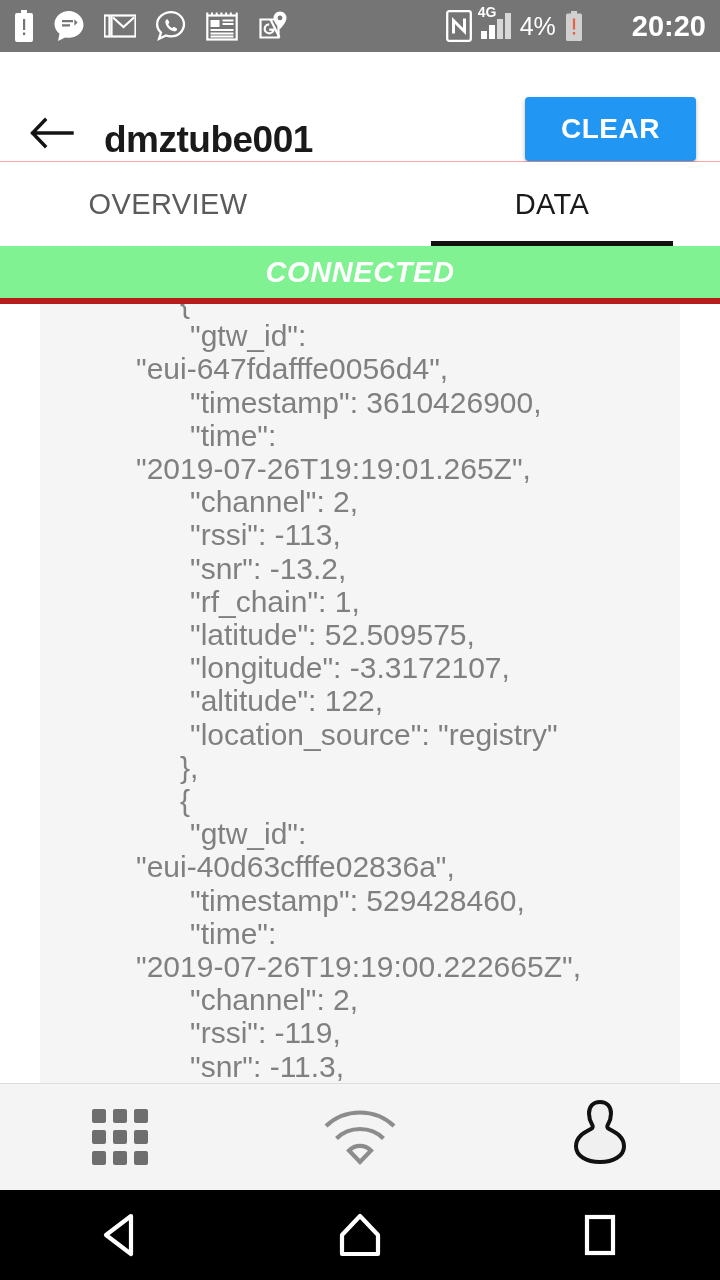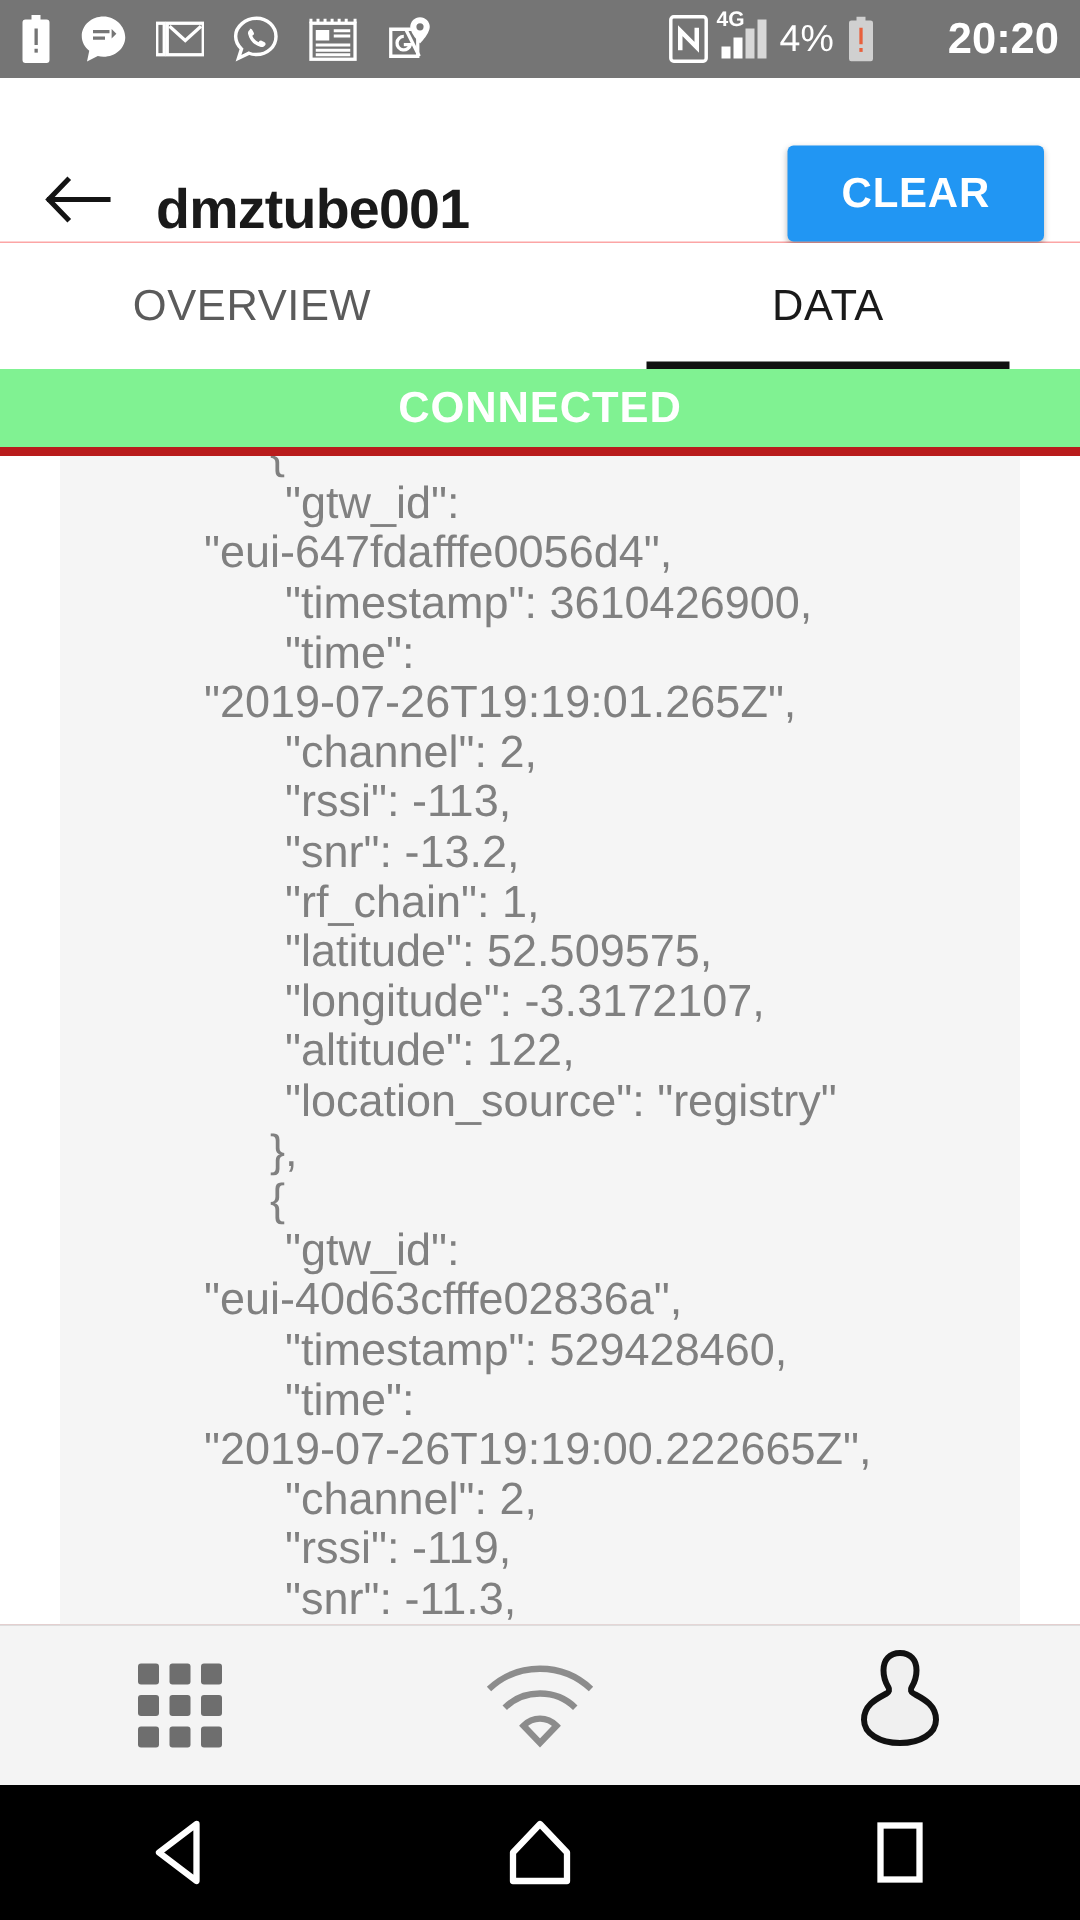--- a/index.html
+++ b/index.html
@@ -56,21 +56,21 @@
   .tab.active{ color:#1a1a1a; }
   .tab.active:after{
     content:""; position:absolute; left:14%; right:14%; bottom:0;
     height:5px; background:#111111;
   }
 
   
   .banner{
     height:52px; background:#80f292;
     display:flex; align-items:center; justify-content:center;
-    color:#ffffff; font-size:29px; font-weight:700; letter-spacing:0.6px;
+    color:#ffffff; font-size:29px; font-weight:700; letter-spacing:0.6px;font-style:italic;
   }
 
   
   .content-wrap{
     position:absolute; left:0; top:304px; right:0; bottom:197px;
     background:#ffffff; overflow:hidden;
   }
   .card{
     position:absolute; left:40px; top:0; width:640px; bottom:0;
     background:#f5f5f5; overflow:hidden;

